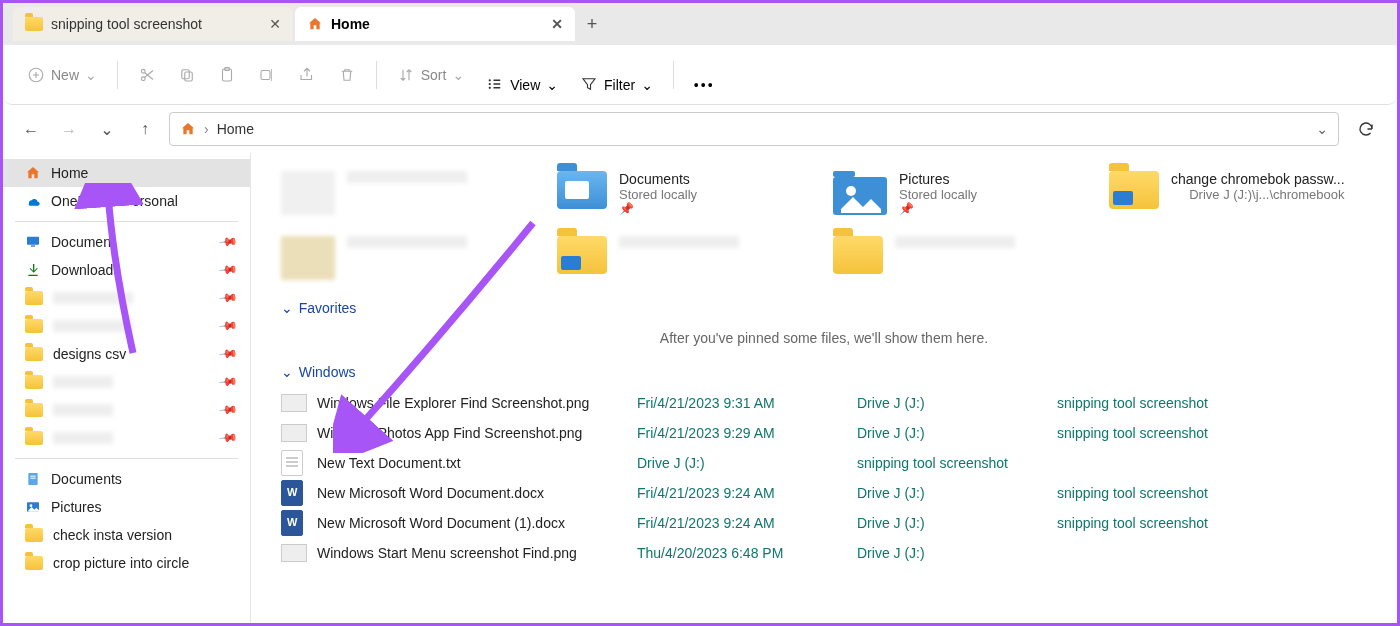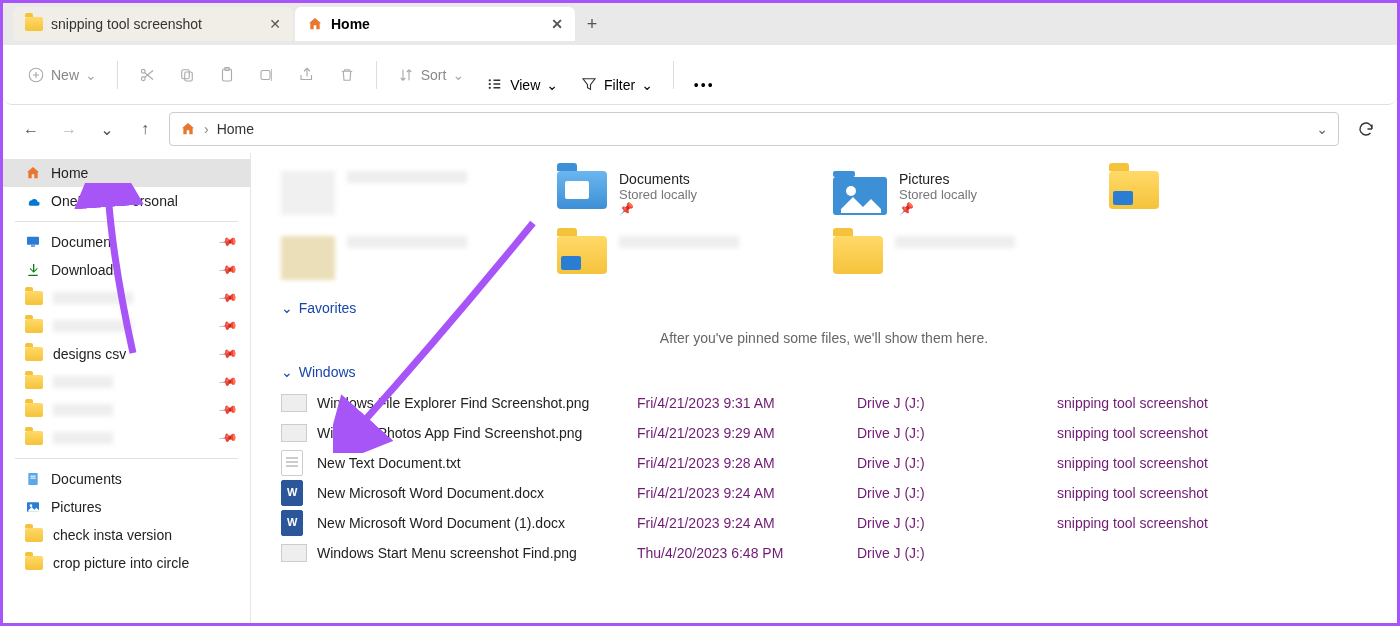--- a/index.html
+++ b/index.html
@@ -39,21 +39,21 @@
 .quick { display:flex; gap:26px; margin-bottom:20px; flex-wrap:wrap; }
 .qitem { display:flex; gap:12px; width:250px; }
 .qtxt .t { font-size:14px; color:#222; white-space:nowrap; overflow:hidden; text-overflow:ellipsis; max-width:180px; }
 .qtxt .s { font-size:13px; color:#777;text-align:right; }
 .qtxt .p { font-size:12px; color:#999; }
 
 .secthead { display:flex; align-items:center; gap:6px; color:#1846a8; font-size:14px; margin:12px 0 8px 0; }
 .empty { text-align:center; color:#666; font-size:14px; margin:14px 0 18px 0; }
 
 .rrow { display:grid; grid-template-columns:36px 320px 220px 200px 1fr; align-items:center; height:30px; font-size:14px; color:#222; }
-.rrow .rdate, .rrow .rloc, .rrow .rtag { color:#701a75; }
+.rrow .rdate, .rrow .rloc, .rrow .rtag { color:#0f766e; }
 
 
 .folder-ico { width:18px; height:14px; background:linear-gradient(#ffd968,#f5c33b); border-radius:2px; position:relative; }
 .folder-ico::before { content:""; position:absolute; top:-4px; left:0; width:8px; height:4px; background:#f5c33b; border-radius:2px 2px 0 0; }
 .folder-big { width:50px; height:38px; background:linear-gradient(#ffd968,#f5c33b); border-radius:4px; position:relative; }
 .folder-big::before { content:""; position:absolute; top:-8px; left:0; width:20px; height:8px; background:#f5c33b; border-radius:3px 3px 0 0; }
 .folder-big.blue { background:linear-gradient(#6bb6f0,#3d8fd6); }
 .folder-big.blue::before { background:#3d8fd6; }
 .folder-big.blue .docstripe { position:absolute; left:8px; top:10px; width:24px; height:18px; background:#fff; border-radius:2px; }
 .folder-big.tag .tag { position:absolute; left:4px; bottom:4px; width:20px; height:14px; background:#2b7cd3; border-radius:2px; }
@@ -300,20 +300,24 @@
         <div class="qtxt">
             <div class="t">Pictures</div>
             <div class="s">Stored locally</div>
             <div class="p">📌</div>
           </div>
       </div>
       <div class="qitem">
         <div class="folder-big tag">
             <div class="tag"></div>
           </div>
+        <div class="qtxt">
+            <div class="t">change chromebok passw...</div>
+            <div class="s">Drive J (J:)\j...\chromebook</div>
+          </div>
       </div>
     </div>
 
     <div class="quick">
       <div class="qitem">
           <div class="pix pix2"></div>
           <div class="qtxt">
             <div class="t" style="width:120px;height:12px;background:#eee;filter:blur(2px)"></div>
           </div>
         </div>
@@ -355,21 +359,20 @@
         <div class="rrow">
           <div class="png-th"></div>
           <div class="rname">Windows Photos App Find Screenshot.png</div>
           <div class="rdate">Fri/4/21/2023 9:29 AM</div>
           <div class="rloc">Drive J (J:)</div>
           <div class="rtag">snipping tool screenshot</div>
         </div>
         <div class="rrow">
           <div class="fileico txt"></div>
           <div class="rname">New Text Document.txt</div>
-          <div class="rdate">Fri/4/21/2023 9:28 AM</div>
           <div class="rloc">Drive J (J:)</div>
           <div class="rtag">snipping tool screenshot</div>
         </div>
         <div class="rrow">
           <div class="fileico word"></div>
           <div class="rname">New Microsoft Word Document.docx</div>
           <div class="rdate">Fri/4/21/2023 9:24 AM</div>
           <div class="rloc">Drive J (J:)</div>
           <div class="rtag">snipping tool screenshot</div>
         </div>

